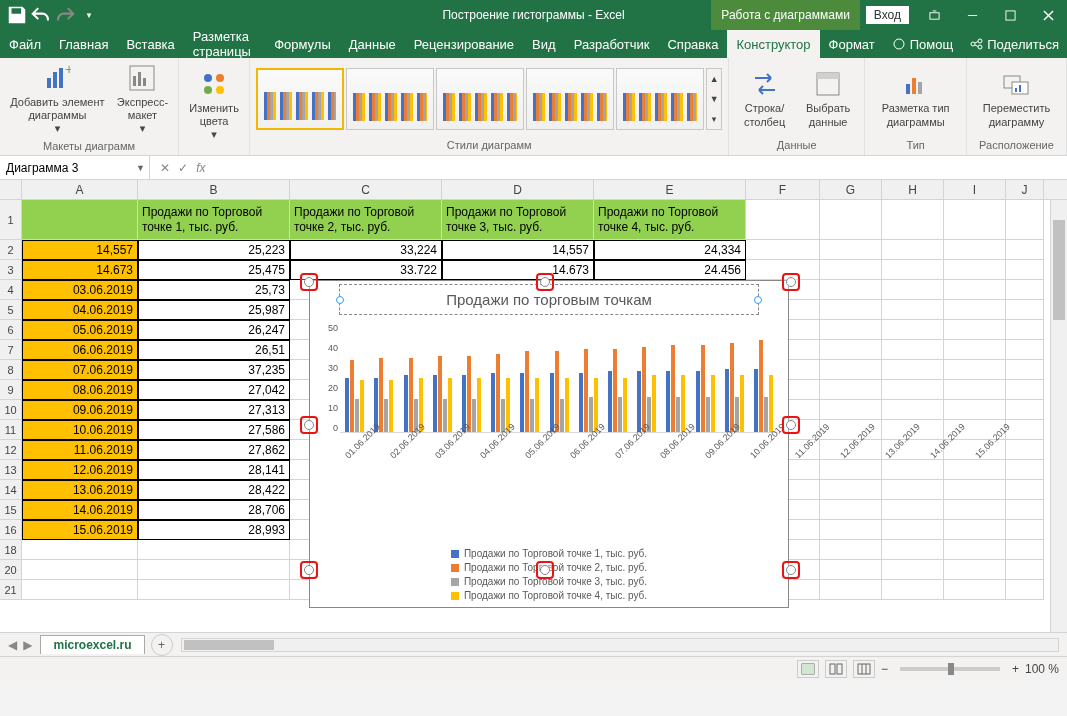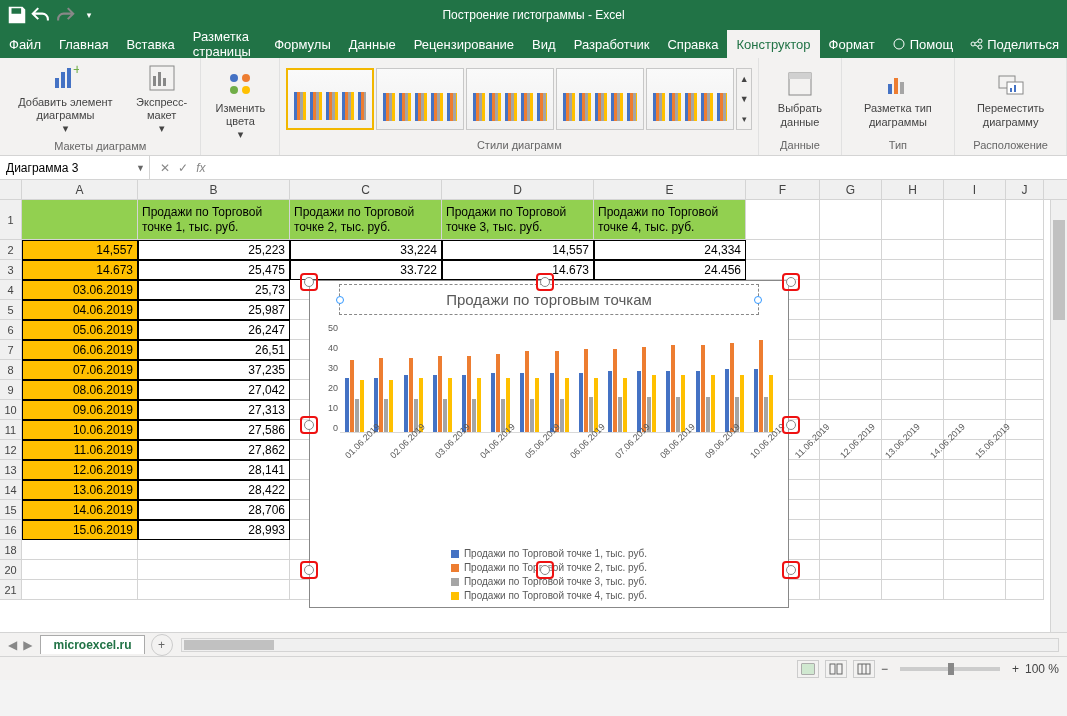--- a/index.html
+++ b/index.html
@@ -95,20 +95,45 @@
         </svg>
       </span>
     <span>
         <svg viewBox="0 0 16 16" fill="none" stroke="#888" stroke-width="1.5">
           <path d="M10 3l4 4-4 4M14 7H7a4 4 0 0 0-4 4v1"></path>
         </svg>
       </span>
     <span style="font-size:9px">▾</span>
   </div>
   <div class="title-center">Построение гистограммы  -  Excel</div>
+  <div class="title-right">
+    <div class="ctx-tab">Работа с диаграммами</div>
+    <div class="login-btn">Вход</div>
+    <div class="win-btn">
+        <svg viewBox="0 0 12 12" fill="none" stroke="#fff">
+          <rect x="1" y="3" width="10" height="7"></rect>
+          <path d="M4 1h4"></path>
+        </svg>
+      </div>
+    <div class="win-btn">
+        <svg viewBox="0 0 12 12" stroke="#fff">
+          <path d="M1 6h10"></path>
+        </svg>
+      </div>
+    <div class="win-btn">
+        <svg viewBox="0 0 12 12" fill="none" stroke="#fff">
+          <rect x="1" y="1" width="10" height="10"></rect>
+        </svg>
+      </div>
+    <div class="win-btn">
+        <svg viewBox="0 0 12 12" stroke="#fff" stroke-width="1.5">
+          <path d="M1 1l10 10M11 1L1 11"></path>
+        </svg>
+      </div>
+  </div>
 </div>
 
 <div class="ribbon-tabs" id="ribbon-tabs">
     <div class="tab">Файл</div>
     <div class="tab">Главная</div>
     <div class="tab">Вставка</div>
     <div class="tab">Разметка страницы</div>
     <div class="tab">Формулы</div>
     <div class="tab">Данные</div>
     <div class="tab">Рецензирование</div>
@@ -184,20 +209,28 @@
             <span>▾</span>
           </div>
       </div>
     </div>
     <div class="rgroup-label">Стили диаграмм</div>
   </div>
   <div class="rgroup">
     <div class="rgroup-body">
       <div class="rbtn">
           <div class="ico">
+            <svg width="28" height="28" fill="none" stroke="#4472c4" stroke-width="2">
+              <path d="M4 8h16M20 8l-4-4M20 8l-4 4M24 20H8M8 20l4-4M8 20l4 4"></path>
+            </svg>
+          </div>
+          <span>Строка/ столбец</span>
+        </div>
+      <div class="rbtn">
+          <div class="ico">
             <svg width="28" height="28">
               <rect x="3" y="3" width="22" height="22" fill="none" stroke="#888"></rect>
               <rect x="3" y="3" width="22" height="6" fill="#d0d0d0"></rect>
             </svg>
           </div>
           <span>Выбрать данные</span>
         </div>
     </div>
     <div class="rgroup-label">Данные</div>
   </div>

